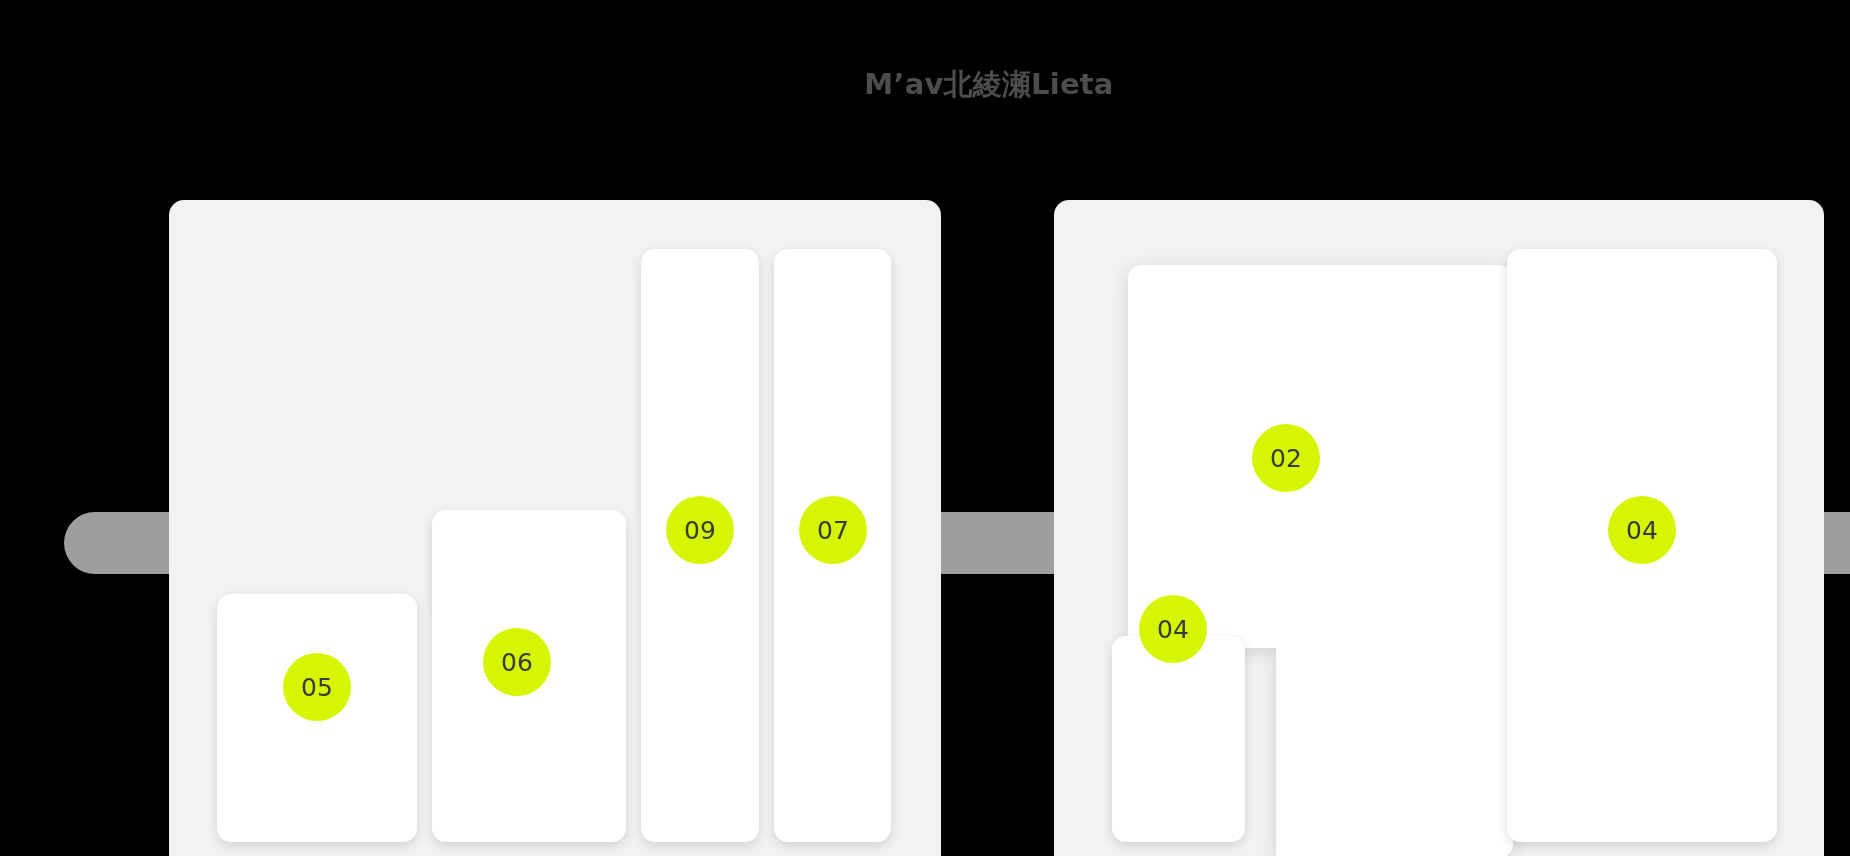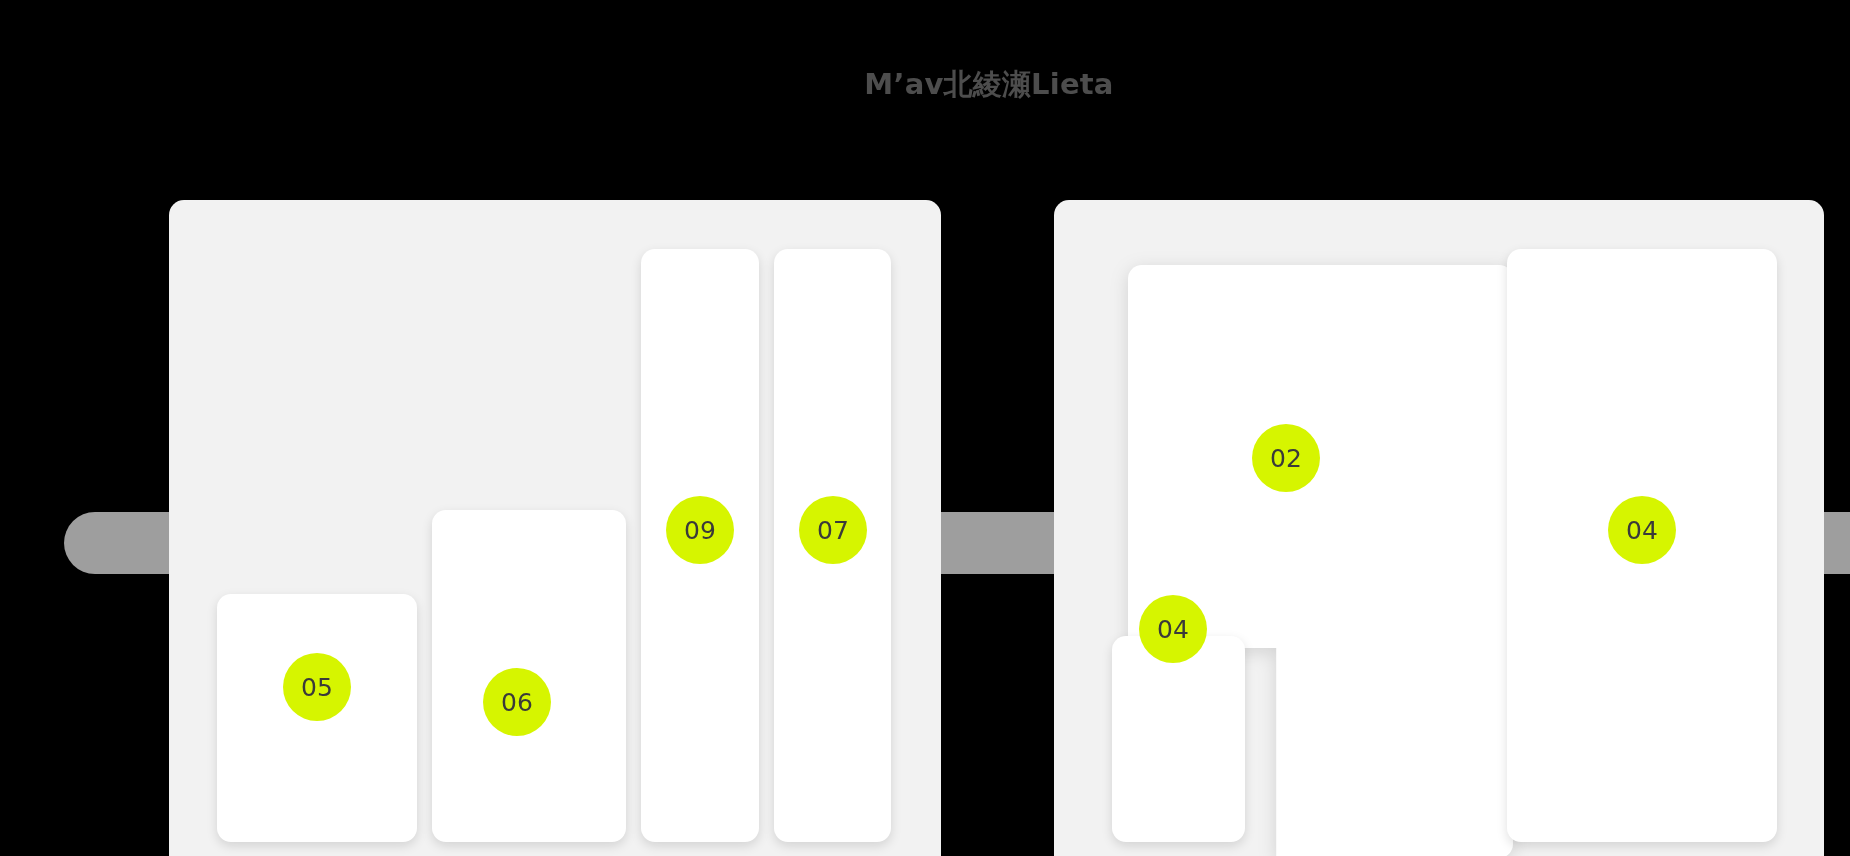--- a/index.html
+++ b/index.html
@@ -103,21 +103,21 @@
   <div id="title">M’av北綾瀬Lieta</div>
 
   <div id="connector-bar"></div>
 
   <div class="panel" id="panel-left"></div>
 
   <div class="card" style="left:153px; top:530px; width:200px; height:248px;"></div>
   <div class="badge" style="left:219px; top:589px;">05</div>
 
   <div class="card" style="left:368px; top:446px; width:194px; height:332px;"></div>
-  <div class="badge" style="left:419px; top:604px;">06</div>
+  <div class="badge" style="left:419px; top:564px;">06</div>
 
   <div class="card" style="left:577px; top:185px; width:118px; height:593px;"></div>
   <div class="badge" style="left:602px; top:432px;">09</div>
 
   <div class="card" style="left:710px; top:185px; width:117px; height:593px;"></div>
   <div class="badge" style="left:735px; top:432px;">07</div>
 
   <div class="panel" id="panel-right"></div>
 
   <div class="card card-notched" style="left:1048px; top:185px; width:385px; height:593px; z-index:3;">

